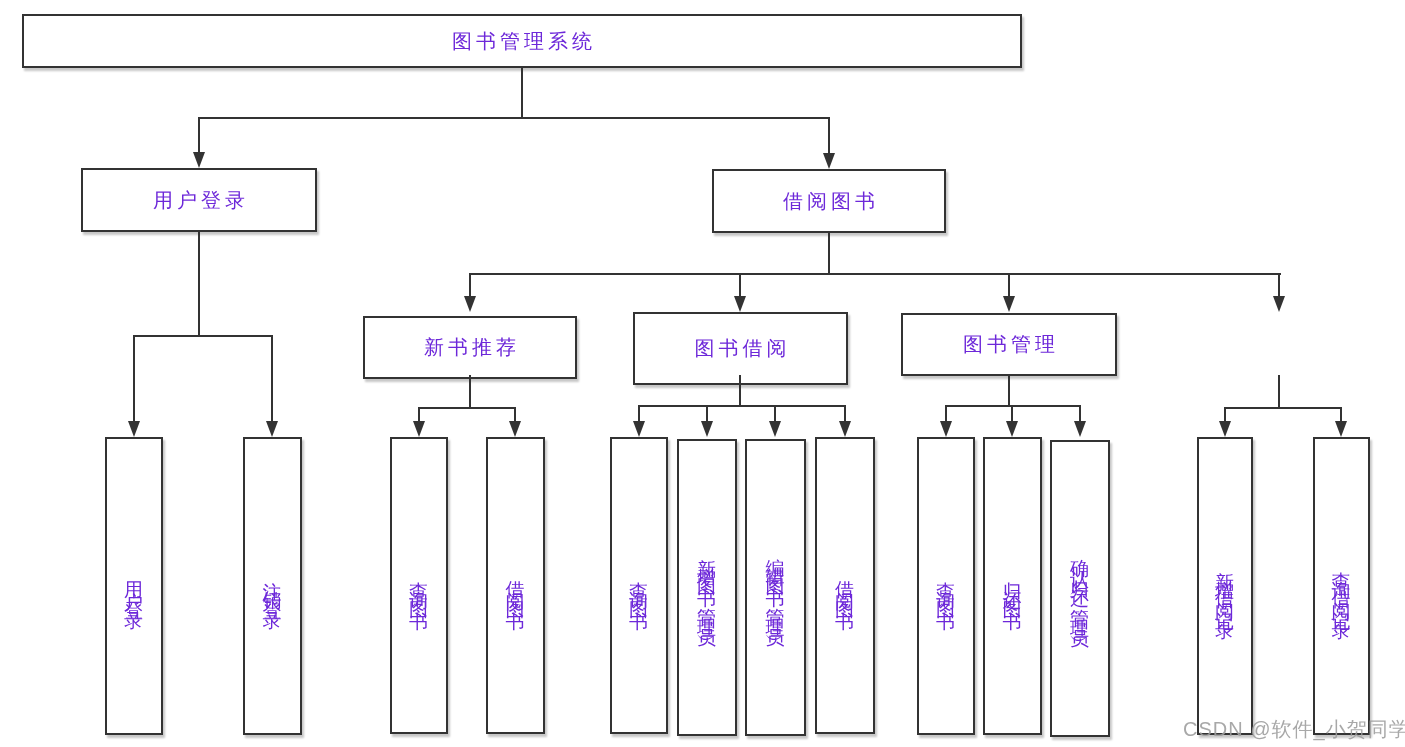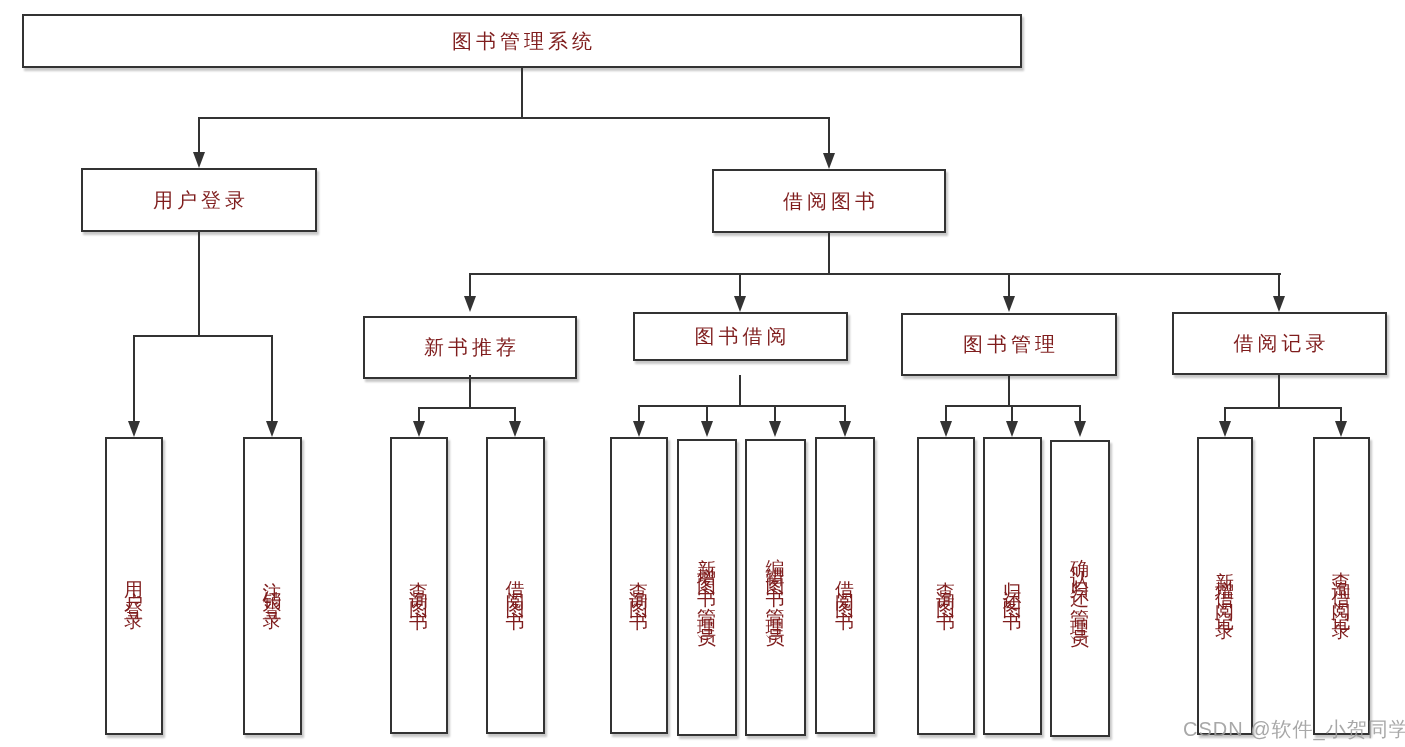--- a/index.html
+++ b/index.html
@@ -3,21 +3,21 @@
 <meta charset="utf-8">
 <style>
   html,body{margin:0;padding:0;background:#ffffff;}
   .canvas{
     position:relative;width:1405px;height:747px;background:#ffffff;overflow:hidden;
     font-family:"Liberation Sans","DejaVu Sans",sans-serif;
   }
   .box{
     position:absolute;box-sizing:border-box;border:2px solid #333333;background:#ffffff;
     display:flex;align-items:center;justify-content:center;
-    color:#7f1d1d;box-shadow:2px 3px 2px rgba(0,0,0,0.22);
+    color:#6d28d9;box-shadow:2px 3px 2px rgba(0,0,0,0.22);
   }
   .hbox{font-size:20px;letter-spacing:4px;text-indent:4px;white-space:nowrap;}
   .vbox{font-size:19px;writing-mode:vertical-rl;letter-spacing:10px;line-height:1;}
   .vl{position:absolute;width:2px;background:#333333;}
   .hl{position:absolute;height:2px;background:#333333;}
   .ah{position:absolute;width:0;height:0;border-style:solid;border-color:transparent;
       border-width:16px 6px 0 6px;border-top-color:#333333;}
   .watermark{
     position:absolute;left:1183px;top:716px;font-size:20px;letter-spacing:1px;
     color:rgba(158,158,158,0.9);white-space:nowrap;z-index:10;
@@ -27,23 +27,22 @@
 <body>
 
 <div class="canvas">
 
   <div class="box hbox" style="left:22px;top:14px;width:1000px;height:54px;">图书管理系统</div>
 
   <div class="box hbox" style="left:81px;top:168px;width:236px;height:64px;">用户登录</div>
   <div class="box hbox" style="left:712px;top:169px;width:234px;height:64px;">借阅图书</div>
 
   <div class="box hbox" style="left:363px;top:316px;width:214px;height:63px;">新书推荐</div>
-  <div class="box hbox" style="left:633px;top:312px;width:215px;height:49px;">图书借阅</div>
+  <div class="box hbox" style="left:633px;top:312px;width:215px;height:73px;">图书借阅</div>
   <div class="box hbox" style="left:901px;top:313px;width:216px;height:63px;">图书管理</div>
-  <div class="box hbox" style="left:1172px;top:312px;width:215px;height:63px;">借阅记录</div>
 
   <div class="box vbox" style="left:105px;top:437px;width:58px;height:298px;">用户登录</div>
   <div class="box vbox" style="left:243px;top:437px;width:59px;height:298px;">注销登录</div>
 
   <div class="box vbox" style="left:390px;top:437px;width:58px;height:297px;">查询图书</div>
   <div class="box vbox" style="left:486px;top:437px;width:59px;height:297px;">借阅图书</div>
 
   <div class="box vbox" style="left:610px;top:437px;width:58px;height:297px;">查询图书</div>
   <div class="box vbox" style="left:677px;top:439px;width:60px;height:297px;">新增图书（管理员）</div>
   <div class="box vbox" style="left:745px;top:439px;width:61px;height:297px;">编辑图书（管理员）</div>

